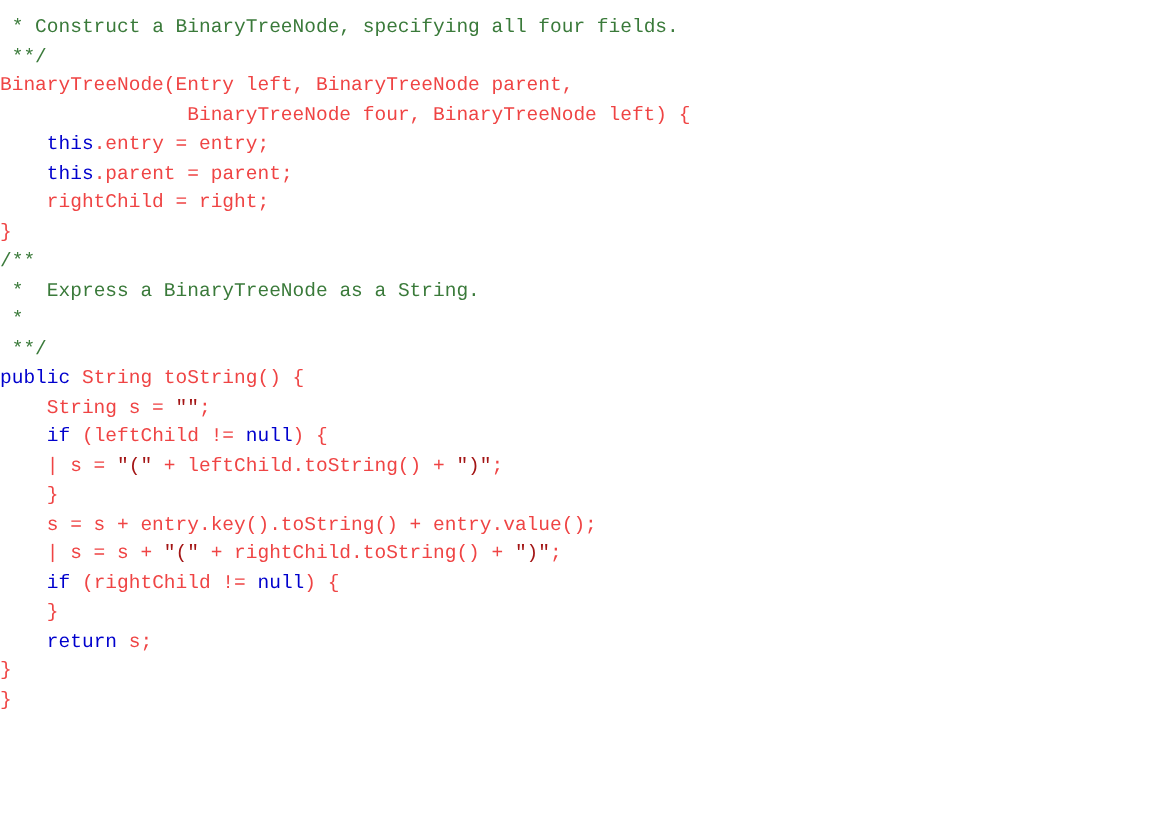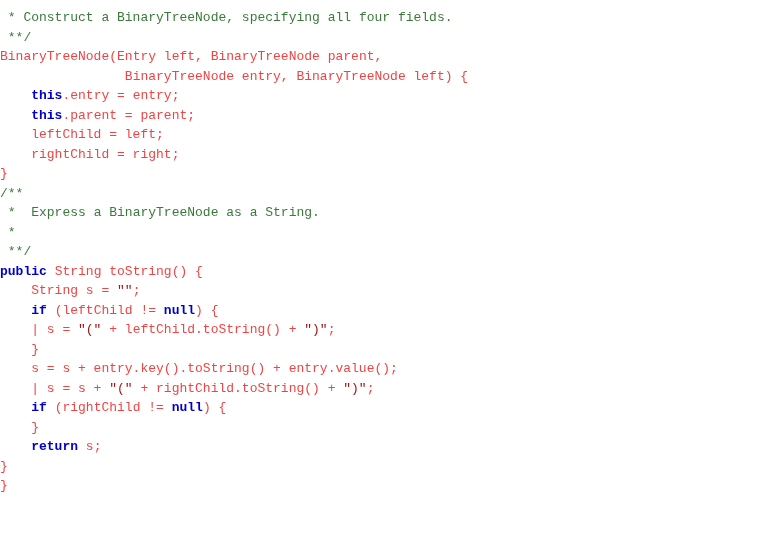--- a/index.html
+++ b/index.html
@@ -21,38 +21,37 @@
       display: flex;
       align-items: center;
       padding: 0 8px 0 0;
       white-space: pre;
     }
     .code-text {
       flex: 1;
       white-space: pre;
     }
     
-    .kw { color: #0000cd; font-weight: bold; } 
+    .kw { color: #0000cd; font-weight: normal; } 
     .cm { color: #3a7a3a; } 
     .st { color: #a31515; } 
     .pl { color: #ef4444; } 
     .an { color: #3a7a3a; font-weight: bold; } 
   </style>
 </head>
 <body>
 
 <div class="code-container">
   <div id="code-lines">
       <div class="code-line"><span class="code-text"><span class="cm"> * </span><span class="cm">Construct a BinaryTreeNode, specifying all </span><span class="cm">four</span><span class="cm"> fields.</span></span></div>
       <div class="code-line"><span class="code-text"><span class="cm"> **/</span></span></div>
       <div class="code-line"><span class="code-text"><span class="pl">BinaryTreeNode</span><span class="pl">(</span><span class="pl">Entry</span><span class="pl"> left, </span><span class="pl">BinaryTreeNode</span><span class="pl"> parent,</span></span></div>
-      <div class="code-line"><span class="code-text"><span class="pl">                </span><span class="pl">BinaryTreeNode</span><span class="pl"> entry, </span><span class="pl">BinaryTreeNode</span><span class="pl"> left) {</span></span></div>
+      <div class="code-line"><span class="code-text"><span class="pl">                </span><span class="pl">BinaryTreeNode</span><span class="pl"> four, </span><span class="pl">BinaryTreeNode</span><span class="pl"> left) {</span></span></div>
       <div class="code-line"><span class="code-text"><span class="pl">    </span><span class="kw">this</span><span class="pl">.entry = entry;</span></span></div>
       <div class="code-line"><span class="code-text"><span class="pl">    </span><span class="kw">this</span><span class="pl">.parent = parent;</span></span></div>
-      <div class="code-line"><span class="code-text"><span class="pl">    leftChild = left;</span></span></div>
       <div class="code-line"><span class="code-text"><span class="pl">    rightChild = right;</span></span></div>
       <div class="code-line"><span class="code-text"><span class="pl">}</span></span></div>
       <div class="code-line"><span class="code-text"><span class="pl"></span></span></div>
       <div class="code-line"><span class="code-text"><span class="cm">/**</span></span></div>
       <div class="code-line"><span class="code-text"><span class="cm"> *  </span><span class="cm">Express a BinaryTreeNode as a String.</span></span></div>
       <div class="code-line"><span class="code-text"><span class="cm"> *</span></span></div>
       <div class="code-line"><span class="code-text"><span class="cm"> **/</span></span></div>
       <div class="code-line"><span class="code-text"><span class="kw">public</span><span class="pl"> </span><span class="pl">String</span><span class="pl"> toString() {</span></span></div>
       <div class="code-line"><span class="code-text"><span class="pl">    String s = </span><span class="st">""</span><span class="pl">;</span></span></div>
       <div class="code-line"><span class="code-text"><span class="pl"></span></span></div>

